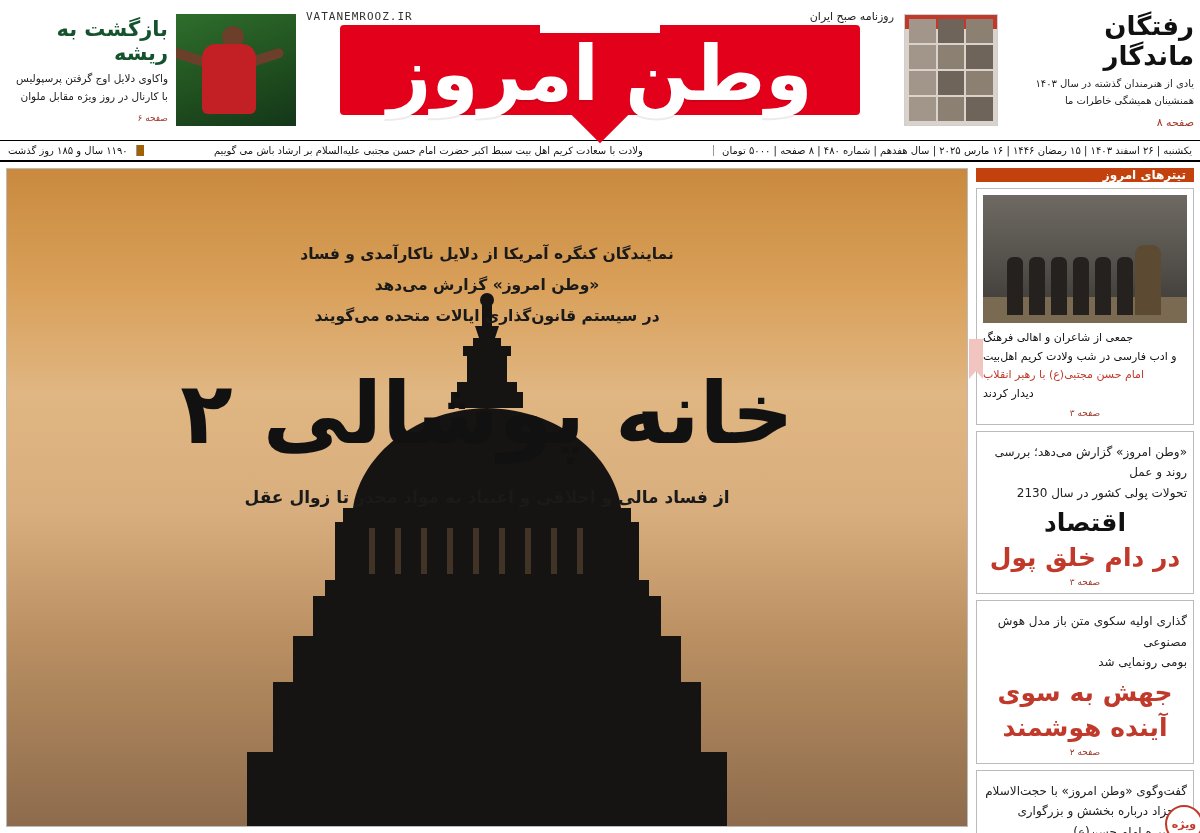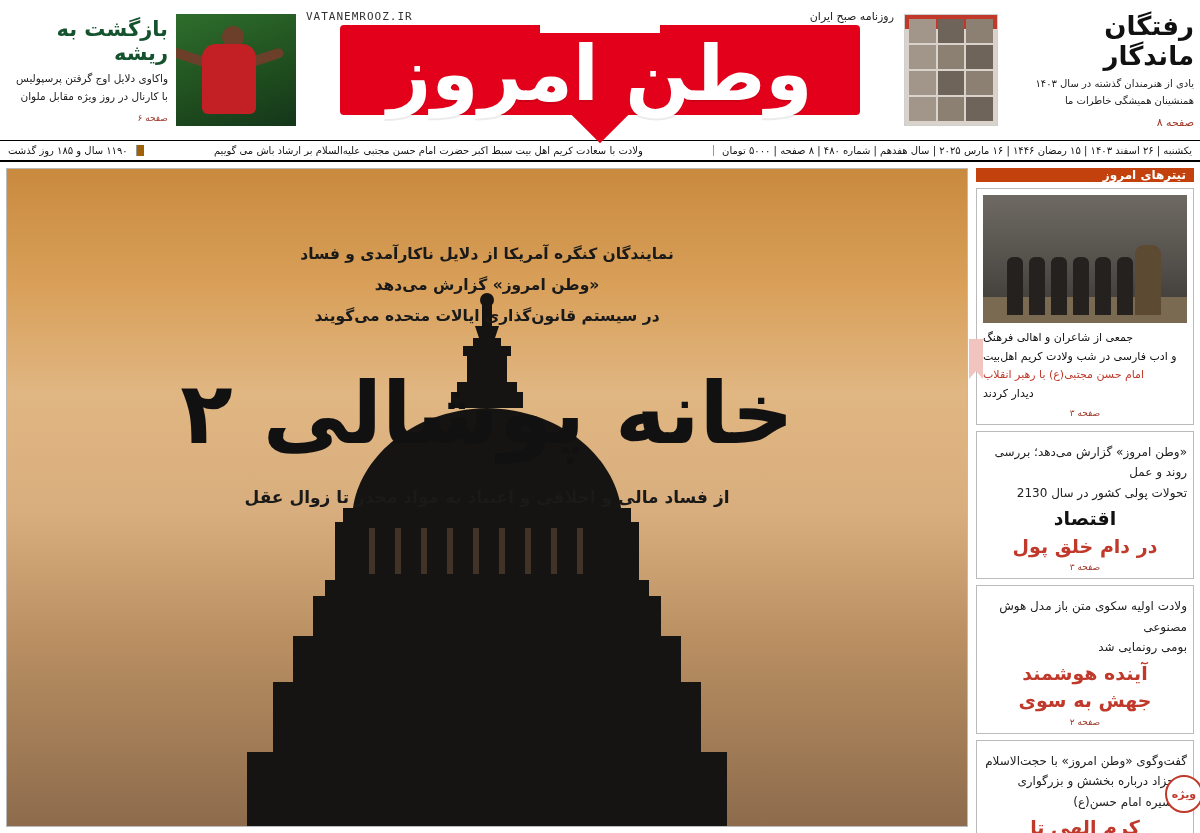--- a/index.html
+++ b/index.html
@@ -339,21 +339,21 @@
     direction: rtl;
     text-align: right;
     font-size: 12px;
     line-height: 1.7;
     color: #222;
     margin: 4px 0 2px 0;
   }
   .sb-title {
     direction: rtl;
     text-align: center;
-    font-size: 19px;
+    font-size: 25px;
     font-weight: bold;
     color: #111;
     line-height: 1.25;
     margin: 4px 0;
   }
   .sb-title.red { color: #c0392b; }
   .badge-vizhe {
     position: absolute;
     right: -10px;
     top: 34px;
@@ -535,25 +535,25 @@
         <div>«وطن امروز» گزارش می‌دهد؛ بررسی روند و عمل</div>
         <div>تحولات پولی کشور در سال 2130</div>
       </div>
       <div class="sb-title">اقتصاد</div>
       <div class="sb-title red">در دام خلق پول</div>
       <div class="sb-pg">صفحه ۳</div>
     </div>
 
     <div class="sb-card">
       <div class="sb-kicker">
-        <div>ولادت اولیه سکوی متن باز مدل هوش مصنوعی</div>
+        <div>گذاری اولیه سکوی متن باز مدل هوش مصنوعی</div>
         <div>بومی رونمایی شد</div>
       </div>
+      <div class="sb-title red">جهش به سوی</div>
       <div class="sb-title red">آینده هوشمند</div>
-      <div class="sb-title red">جهش به سوی</div>
       <div class="sb-pg">صفحه ۲</div>
     </div>
 
     <div class="sb-card">
       <div class="badge-vizhe">ویژه</div>
       <div class="sb-kicker">
         <div>گفت‌وگوی «وطن امروز» با حجت‌الاسلام</div>
         <div>فرحزاد درباره بخشش و بزرگواری</div>
         <div>در سیره امام حسن(ع)</div>
       </div>

